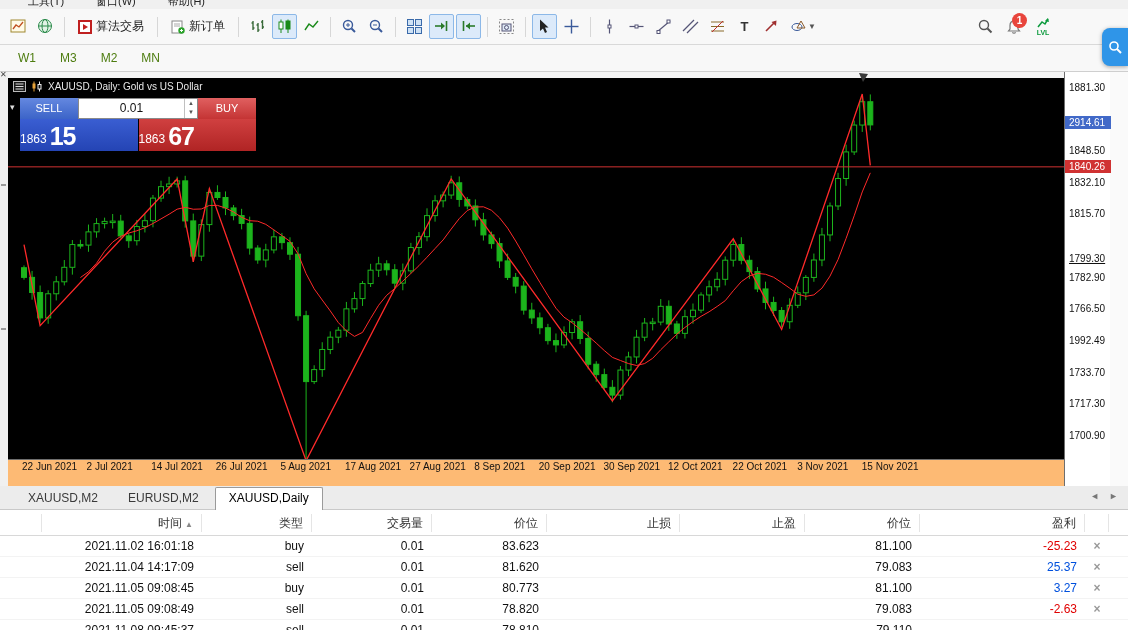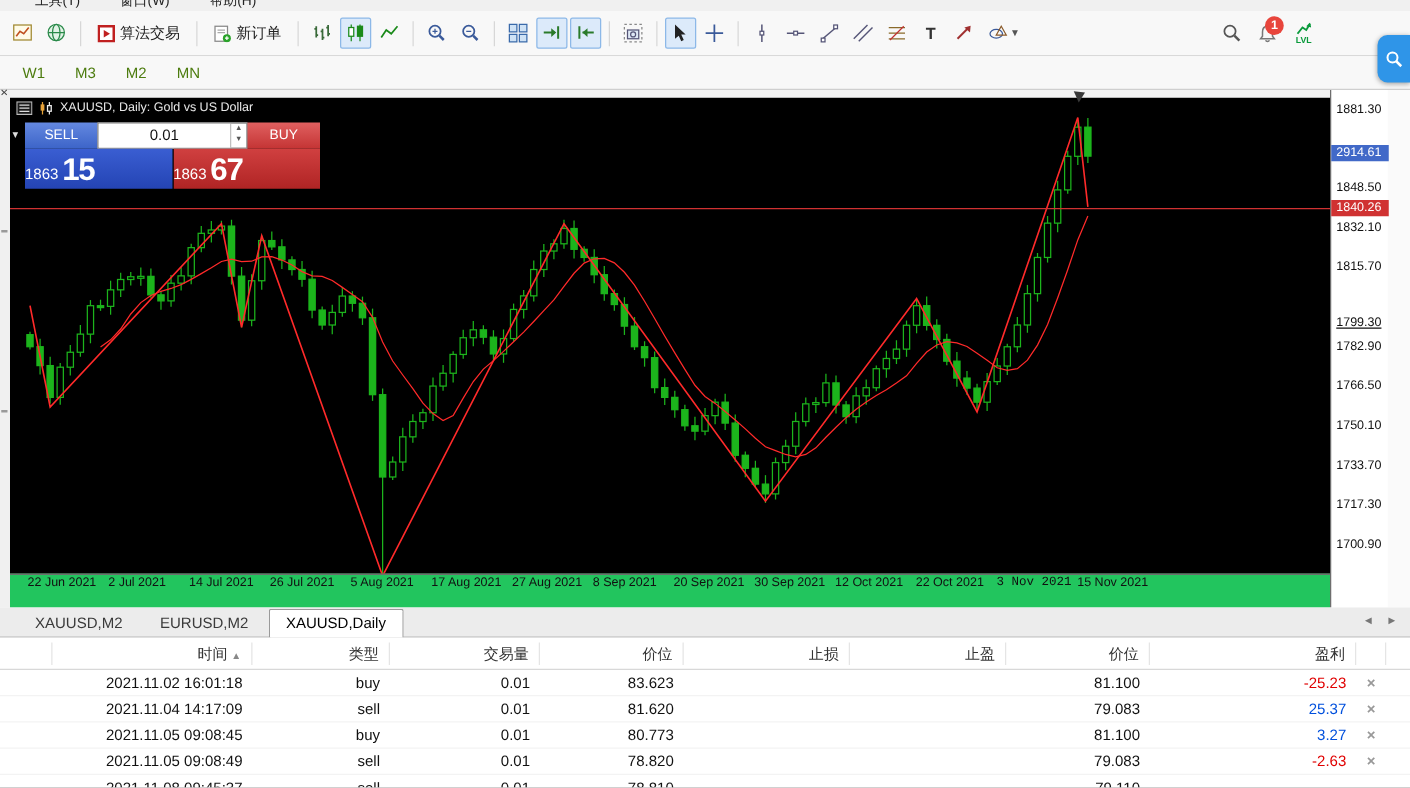--- a/index.html
+++ b/index.html
@@ -38,21 +38,21 @@
   .left-strip{width:8px;background:#f0f0f0;position:relative}
   .left-strip .grip{position:absolute;left:1px;width:5px;height:2px;background:#9a9a9a}
   .left-strip .closex{position:absolute;left:0;top:-2px;font-size:8px;color:#444;line-height:9px}
   .chart-main{flex:1;display:flex;flex-direction:column;position:relative}
   .topstrip{height:6px;background:#f4f4f4;position:relative;z-index:4}
   .annot-arrow{position:absolute;left:850px;top:0;width:10px;height:10px;overflow:visible}
   .chart-canvas{position:relative;height:394px;background:#000;overflow:hidden}
   #chart-svg{position:absolute;left:0;top:0}
   .chart-title{position:absolute;top:3px;left:5px;display:flex;align-items:center;gap:5px;
     color:#e8e8e8;font-size:10px;z-index:6;white-space:nowrap}
-  .date-axis{height:28px;background:#22c55e;border-top:1px solid #6e6e6e;position:relative}
+  .date-axis{height:28px;background:#fdba74;border-top:1px solid #6e6e6e;position:relative}
   .dal{position:absolute;top:1px;font-size:10px;color:#111;white-space:nowrap}
   .price-axis{width:46px;background:#fff;border-left:1px solid #6e6e6e;position:relative;font-size:10px}
   .pal{position:absolute;left:4px;height:12px;color:#111;white-space:nowrap}
   .pbadge{position:absolute;left:0;width:46px;height:13px;color:#fff;font-size:10px;
     line-height:13px;padding-left:4px;z-index:3}
   .right-strip{width:18px;background:#fafafa}
 
   
   .ocp{position:absolute;left:12px;top:20px;width:236px;z-index:7}
   .ocp .caret{position:absolute;left:-10px;top:4px;color:#ddd;font-size:9px}
@@ -597,36 +597,36 @@
           <div class="dal" style="left: 143.2px;">14 Jul 2021</div>
           <div class="dal" style="left: 207.8px;">26 Jul 2021</div>
           <div class="dal" style="left: 272.4px;">5 Aug 2021</div>
           <div class="dal" style="left: 337px;">17 Aug 2021</div>
           <div class="dal" style="left: 401.6px;">27 Aug 2021</div>
           <div class="dal" style="left: 466.2px;">8 Sep 2021</div>
           <div class="dal" style="left: 530.8px;">20 Sep 2021</div>
           <div class="dal" style="left: 595.4px;">30 Sep 2021</div>
           <div class="dal" style="left: 660px;">12 Oct 2021</div>
           <div class="dal" style="left: 724.6px;">22 Oct 2021</div>
-          <div class="dal" style="left: 789.2px; font-family: Liberation Mono, monospace;">3 Nov 2021</div>
+          <div class="dal" style="left: 789.2px;">3 Nov 2021</div>
           <div class="dal" style="left: 853.8px;">15 Nov 2021</div>
         </div>
     </div>
 
     <div class="price-axis">
       <div class="pbadge" style="background: rgb(65, 105, 200); top: 43.6795px;">2914.61</div>
       <div class="pbadge" style="background: rgb(208, 50, 50); top: 87.8572px;">1840.26</div>
     <div class="pal" style="top: 9.65px;">1881.30</div>
         <div class="pal" style="top: 72.954px;">1848.50</div>
         <div class="pal" style="top: 104.606px;">1832.10</div>
         <div class="pal" style="top: 136.258px;">1815.70</div>
         <div class="pal" style="top: 181px; text-decoration: underline;">1799.30</div>
         <div class="pal" style="top: 199.562px;">1782.90</div>
         <div class="pal" style="top: 231.214px;">1766.50</div>
-        <div class="pal" style="top: 262.866px;">1750.10</div>
+        <div class="pal" style="top: 262.866px;">1992.49</div>
         <div class="pal" style="top: 294.518px;">1733.70</div>
         <div class="pal" style="top: 326.17px;">1717.30</div>
         <div class="pal" style="top: 357.822px;">1700.90</div>
       </div>
     <div class="right-strip"></div>
   </div>
 
   <div class="tabsbar">
     <div class="tab">XAUUSD,M2</div>
     <div class="tab">EURUSD,M2</div>

